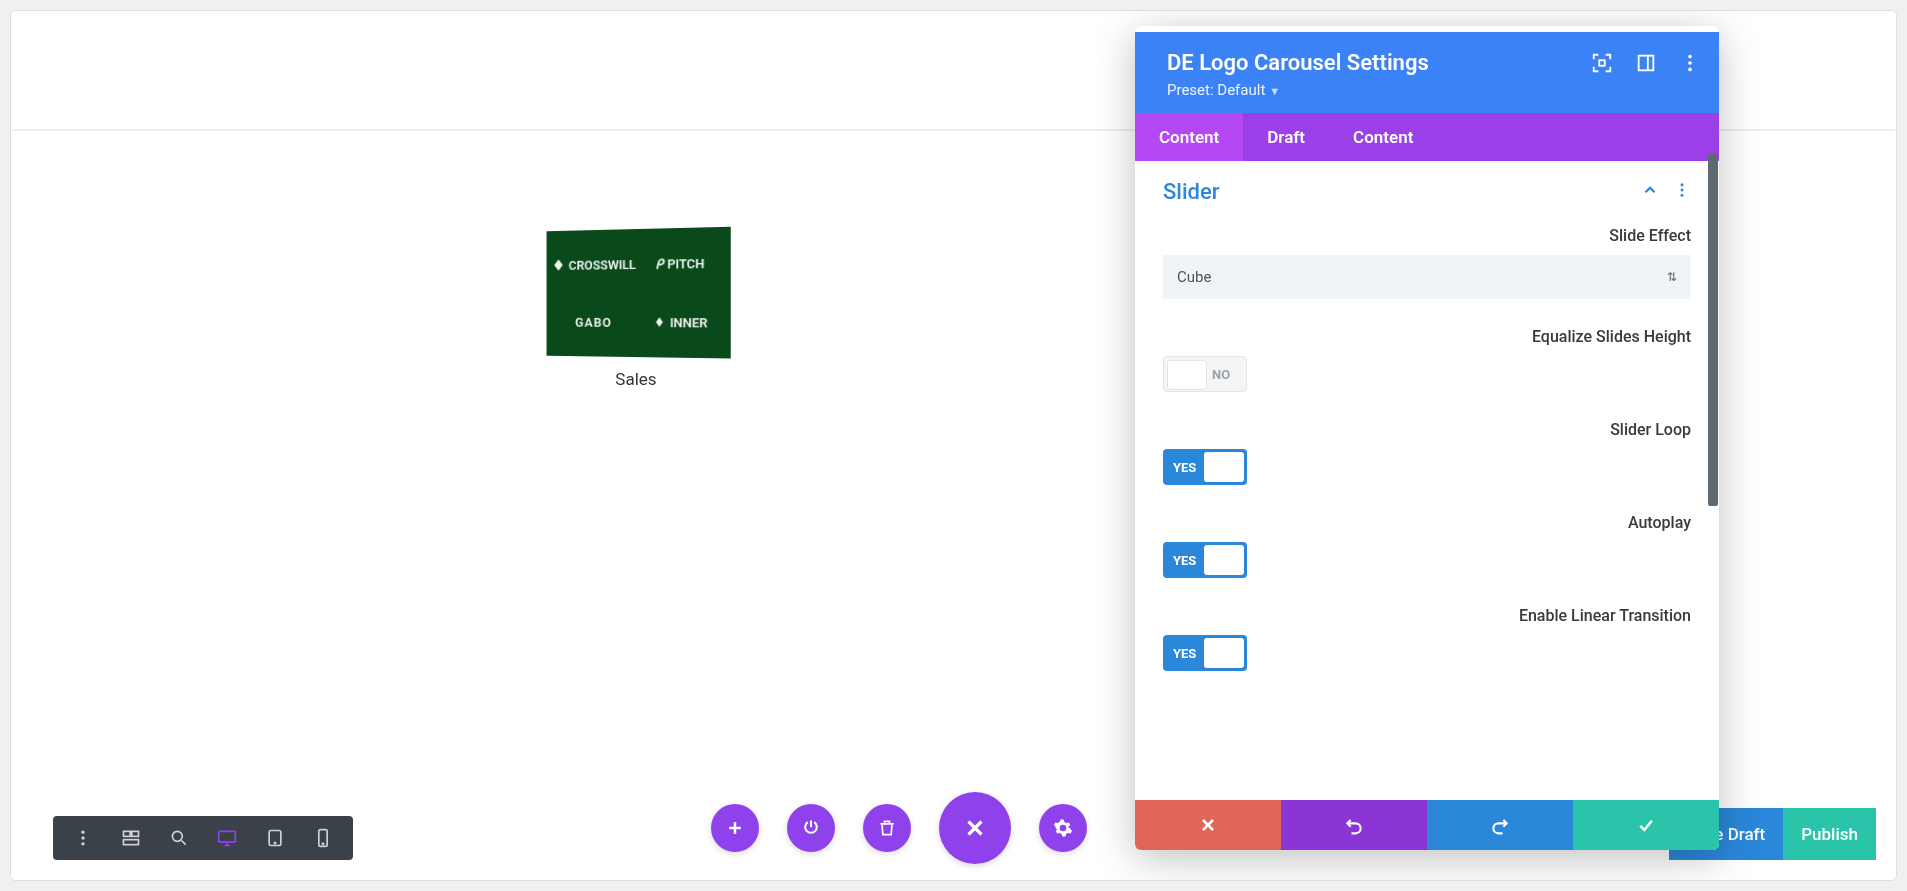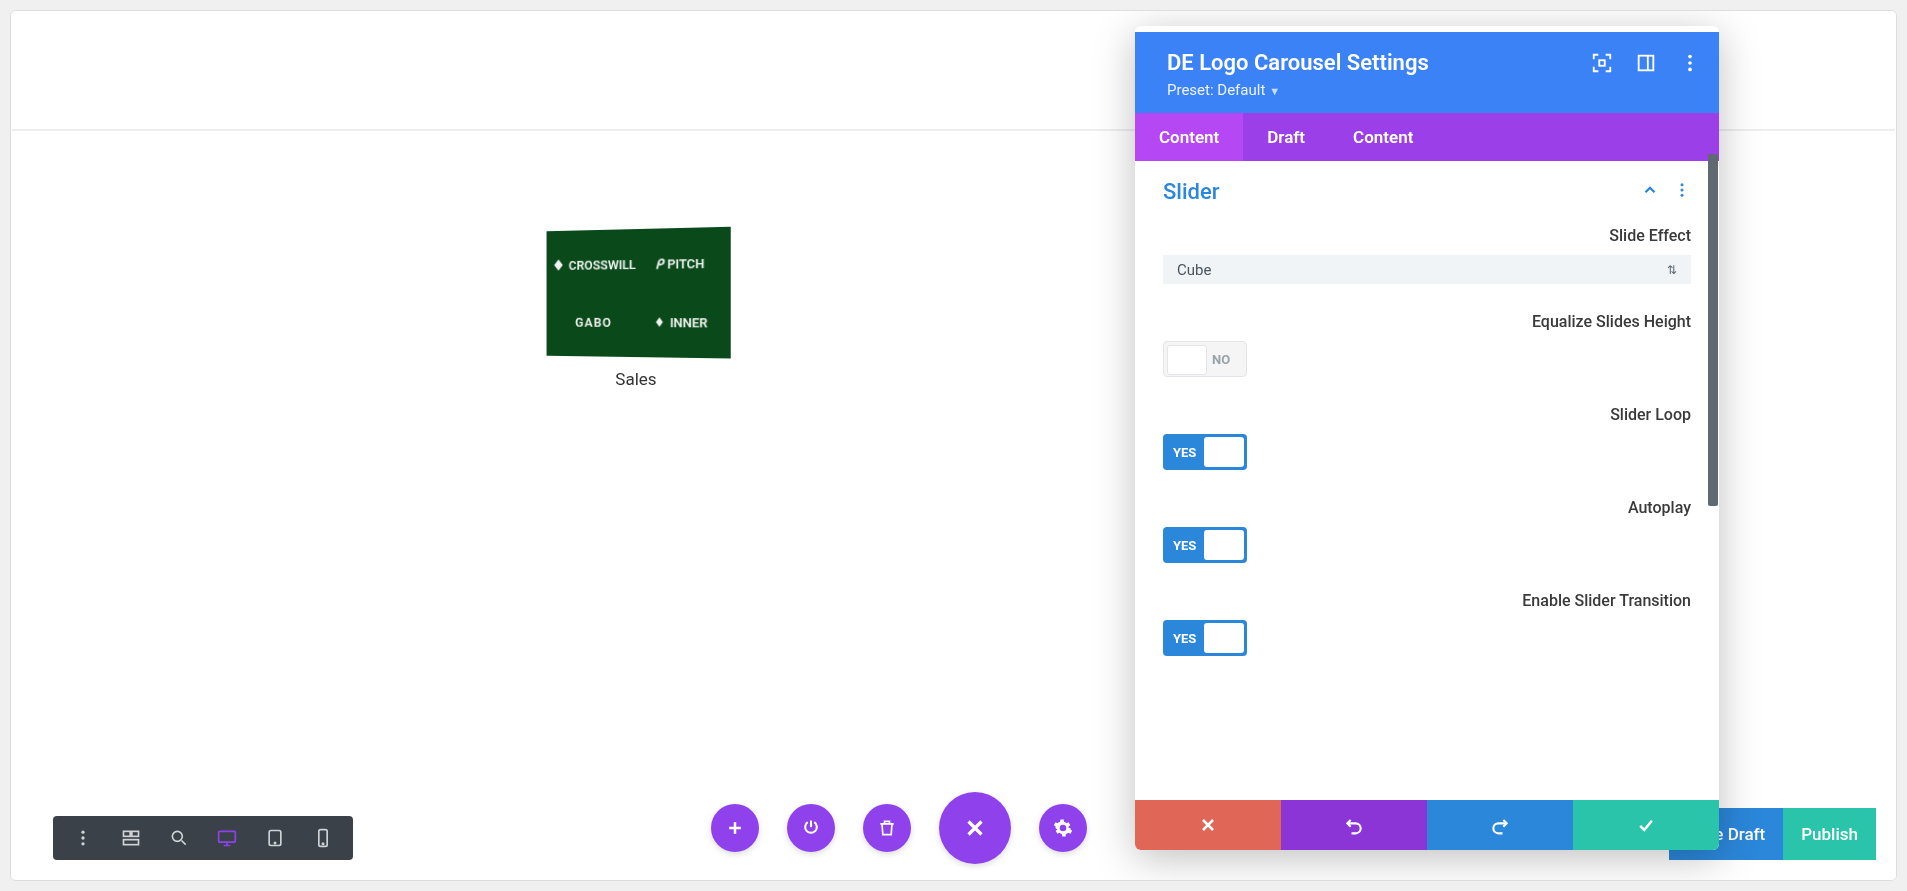--- a/index.html
+++ b/index.html
@@ -237,21 +237,21 @@
 .section-icons svg { width: 18px; height: 18px; }
 .field { margin-bottom: 28px; text-align: right; }
 .field-label {
   font-size: 16px;
   color: #3a3a3a;
   font-weight: 500;
   margin-bottom: 10px;
 }
 .select {
   width: 100%;
-  height: 29px;
+  height: 44px;
   background: #f1f4f6;
   border-radius: 0;
   display: flex;
   align-items: center;
   padding: 0 14px;
   color: #4a5560;
   font-size: 15px;
   position: relative;
   cursor: pointer;
 }
@@ -514,21 +514,21 @@
 
       <div class="field">
         <div class="field-label">Autoplay</div>
         <div class="toggle on">
           <span>YES</span>
           <div class="knob"></div>
         </div>
       </div>
 
       <div class="field">
-        <div class="field-label">Enable Slider Transition</div>
+        <div class="field-label">Enable Linear Transition</div>
         <div class="toggle on">
           <span>YES</span>
           <div class="knob"></div>
         </div>
       </div>
     </div>
 
     <div class="modal-scrollbar"></div>
 
     <div class="modal-footer">

